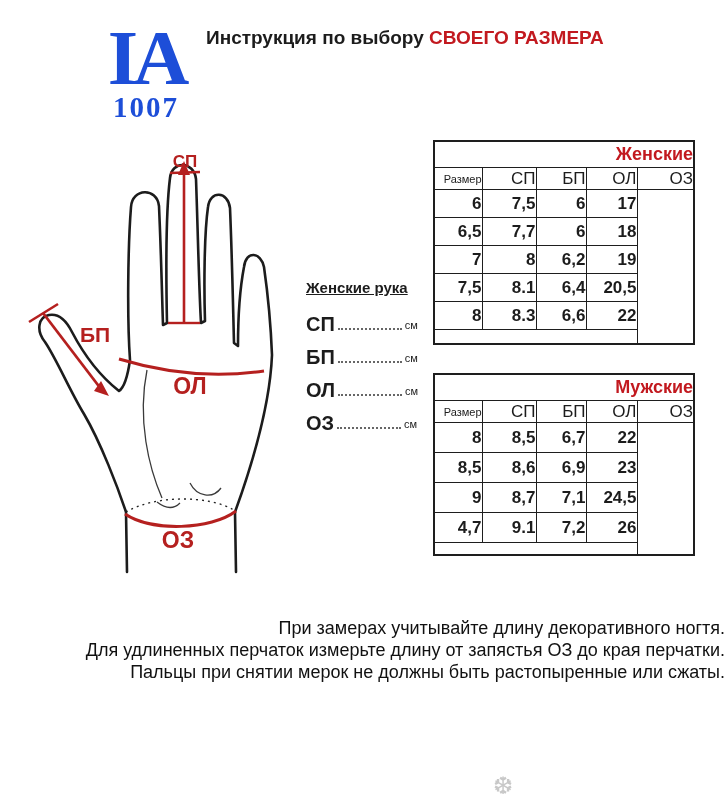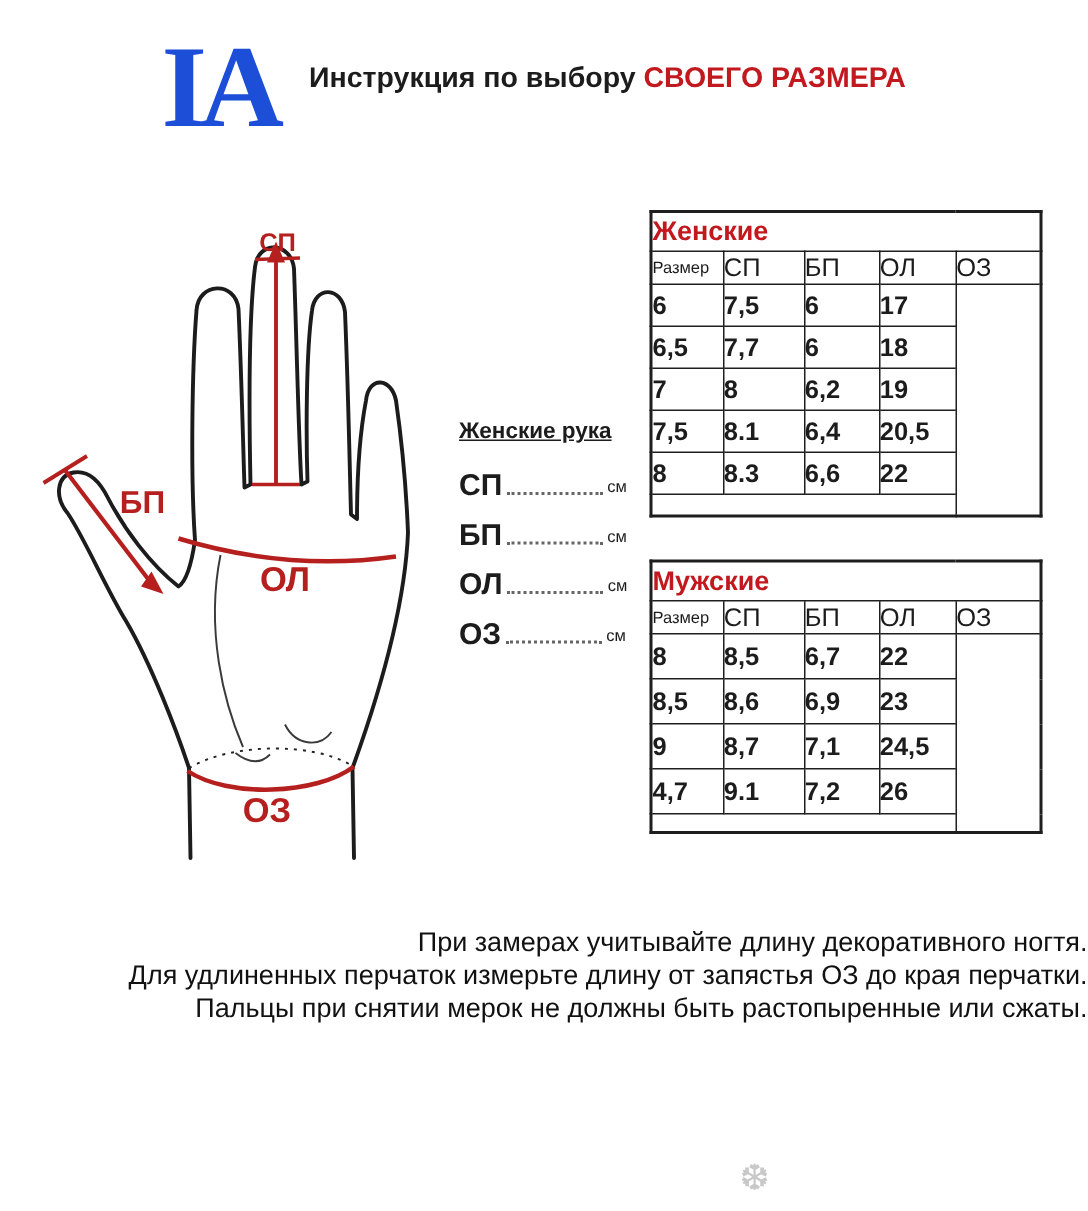--- a/index.html
+++ b/index.html
@@ -15,21 +15,21 @@
   .logo .monogram{
     font-family:"Liberation Serif", serif;font-weight:bold;
     font-size:78px;line-height:80px;letter-spacing:-5px;
   }
   .logo .number{
     font-family:"Liberation Serif", serif;font-weight:bold;
     font-size:29px;line-height:26px;letter-spacing:2px;margin-top:-4px;
   }
 
   
-  .title{position:absolute;left:206px;top:41px;font-size:19px;font-weight:bold;line-height:23px;white-space:nowrap;}
+  .title{position:absolute;left:206px;top:26px;font-size:19px;font-weight:bold;line-height:23px;white-space:nowrap;}
   .title .red{color:#c2191f;}
   .title .line2{font-style:italic;}
 
   
   .hand-wrap{position:absolute;left:0;top:0;width:330px;height:600px;}
 
   
   .measure{position:absolute;left:306px;top:279px;width:128px;}
   .measure .heading{
     font-size:15px;font-weight:bold;text-decoration:underline;
@@ -40,21 +40,21 @@
   .m-leader{flex:0 0 64px;border-bottom:2px dotted #666;margin:0 3px 5px 3px;height:1px;}
   .m-unit{font-size:11px;line-height:13px;margin-bottom:3px;}
 
   
   table.size-table{
     position:absolute;left:433px;width:260px;
     border-collapse:collapse;table-layout:fixed;
     border:2px solid #1e1e1e;
   }
   table.size-table td, table.size-table th{
-    border:1px solid #1e1e1e;text-align:left;vertical-align:middle;padding:0;
+    border:1px solid #1e1e1e;text-align:right;vertical-align:middle;padding:0;
   }
   #women-table{top:140px;}
   #men-table{top:373px;}
   .t-title td{color:#c2191f;font-size:18px;font-weight:bold;height:25px;}
   .t-head th{font-size:17px;font-weight:normal;height:21px;}
   .t-head th.sm{font-size:11px;}
   .t-row td{font-size:17px;font-weight:bold;height:27px;}
   #men-table .t-row td{height:29px;}
   .t-spacer td{border:none;height:13px;}
   #men-table .t-spacer td{height:11px;}
@@ -69,20 +69,21 @@
   .watermark .wm-icon{font-size:24px;line-height:26px;margin-right:6px;}
   .watermark .wm-text{font-size:21px;line-height:26px;letter-spacing:0.5px;}
 </style>
 </head>
 <body>
 
 <div class="stage">
 
   <div class="logo">
     <div class="monogram">IA</div>
+    <div class="number">1007</div>
   </div>
 
   <div class="title">
     <div><span>Инструкция по выбору </span><span class="red">СВОЕГО РАЗМЕРА</span></div>
   </div>
 
   <div class="hand-wrap">
     <svg width="330" height="600" viewBox="0 0 330 600" xmlns="http://www.w3.org/2000/svg">
 
       <path d="M 127 572 L 126 512

